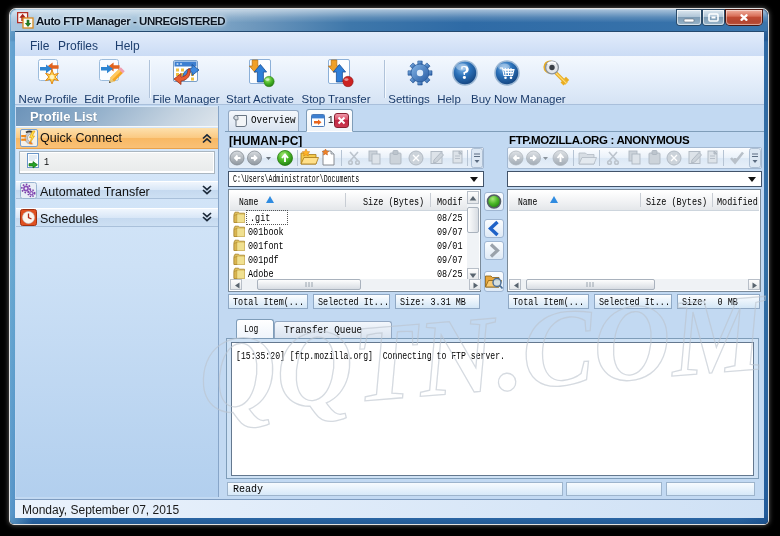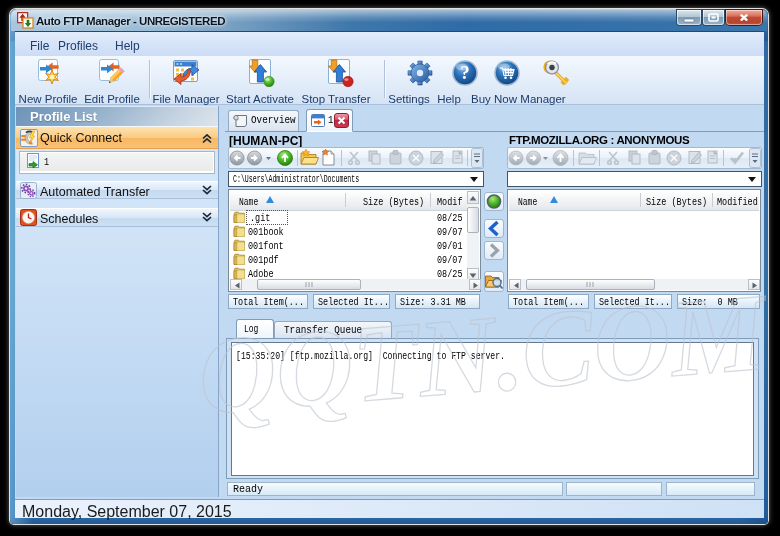--- a/index.html
+++ b/index.html
@@ -90,21 +90,21 @@
 #logtab-active{left:236px;top:319px;width:38px;height:20px;background:linear-gradient(180deg,#fff,#eef4fb);
   border:1px solid #7f9db9;border-bottom:none;border-radius:3px 3px 0 0;box-sizing:border-box;}
 #logtab-in{left:274px;top:321px;width:118px;height:18px;background:linear-gradient(180deg,#f3f7fc,#d8e2ef);
   border:1px solid #93a8c2;border-bottom:none;border-radius:3px 3px 0 0;box-sizing:border-box;}
 #logframe{left:226px;top:338px;width:533px;height:141px;border:1px solid #7f9db9;background:#cfe2f5;box-sizing:border-box;}
 #logbox{left:231px;top:342px;width:523px;height:134px;background:#fff;border:1px solid #64788f;box-sizing:border-box;}
 .readybox{position:absolute;height:14px;background:linear-gradient(180deg,#f7fbfe,#d7e9f8);
   border:1px solid #9db4cc;box-sizing:border-box;}
 #bottombar{left:15px;top:499px;width:749px;height:19px;border-top:1px solid #7e9cc0;
   background:linear-gradient(90deg,#eaf2fc,#cfe1f5);box-sizing:border-box;}
-#bottombar span{position:absolute;left:7px;top:3px;font-size:16px;color:#1a1a1a;}
+#bottombar span{position:absolute;left:7px;top:3px;font-size:12px;color:#1a1a1a;}
 
 .sbtn{position:absolute;background:linear-gradient(180deg,#fdfdfd,#e4e7ea);border:1px solid #b8bfc8;box-sizing:border-box;}
 .midbtn{position:absolute;left:484px;width:20px;height:19px;border:1px solid #9fb6d2;border-radius:3px;
   background:linear-gradient(180deg,#fafcfe,#dfeaf6);box-sizing:border-box;}
 </style>
 </head>
 <body>
 <svg width="0" height="0" style="position:absolute;">
 <defs>
 <symbol id="folder13" viewBox="0 0 13 13">

